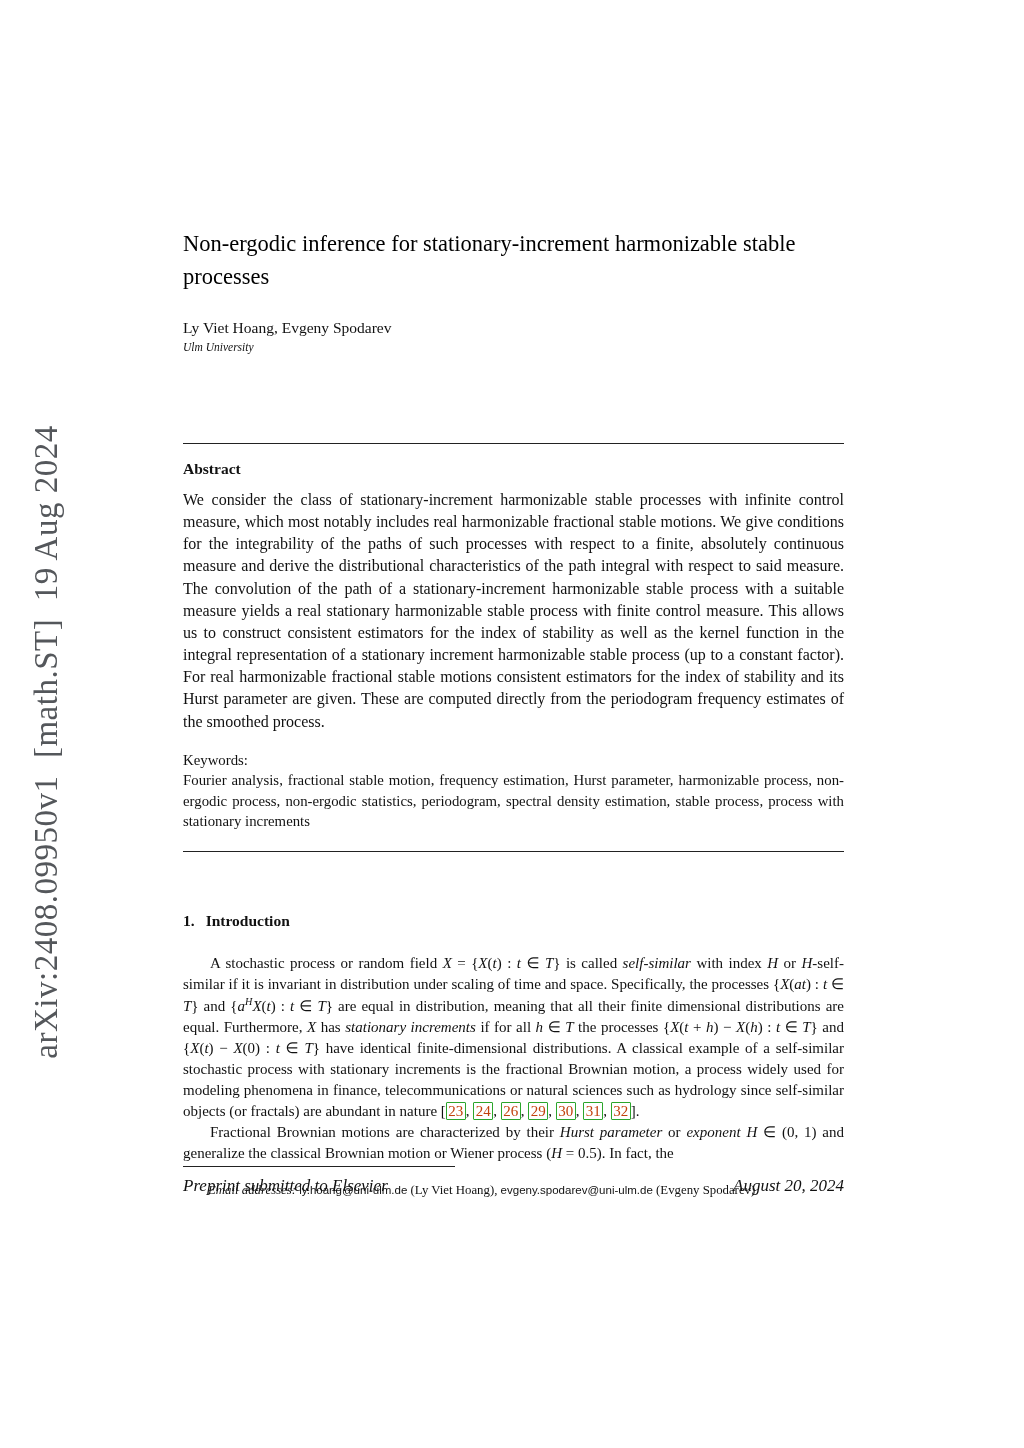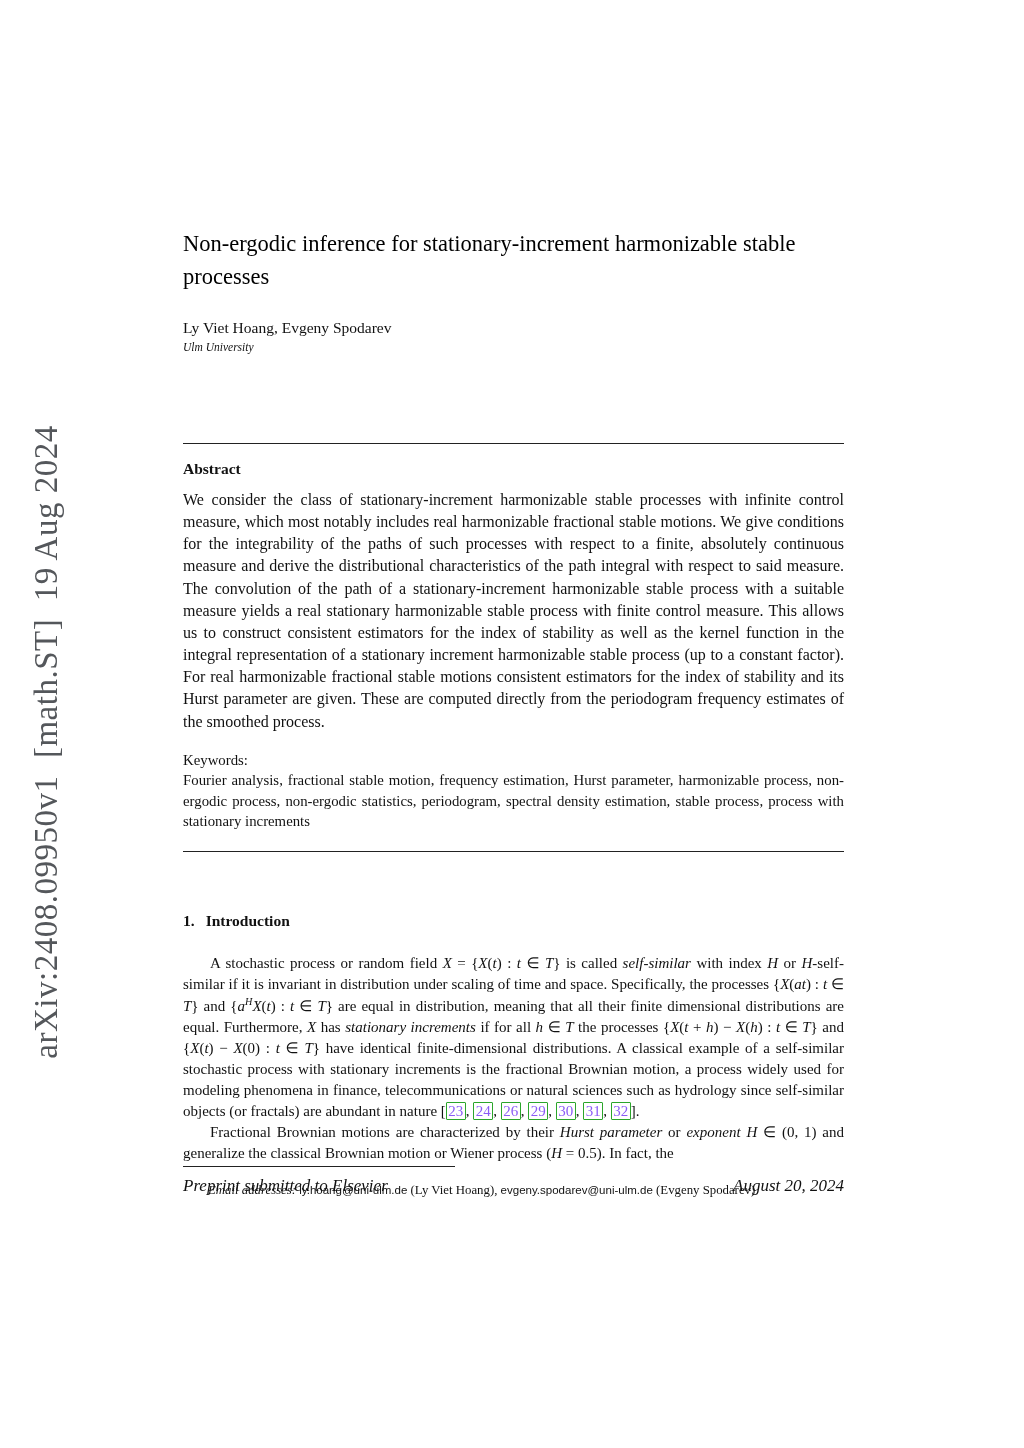--- a/index.html
+++ b/index.html
@@ -50,21 +50,21 @@
   }
   .para.first { margin-top: 23px; }
 
   .it { font-style: italic; }
   .mono { font-family: Liberation Sans, sans-serif; font-size: 0.9em; }
   sup { font-size: 0.68em; }
   .cite {
     border: 1px solid #2ba52b;
     padding: 0 1.5px;
     border-radius: 1px;
-    color: #8b5cf6;
+    color: #c2410c;
     cursor: pointer;
   }
 
   .footnote-sec { top: 1166px; }
   .fn-rule { width: 272px; border: none; border-top: 1px solid #222; margin: 0; }
   .fn-text { margin-top: 14px; font-size: 12.8px; text-indent: 25px; line-height: 1.45; }
 
   .footer {
     top: 1176px;
     display: flex;

